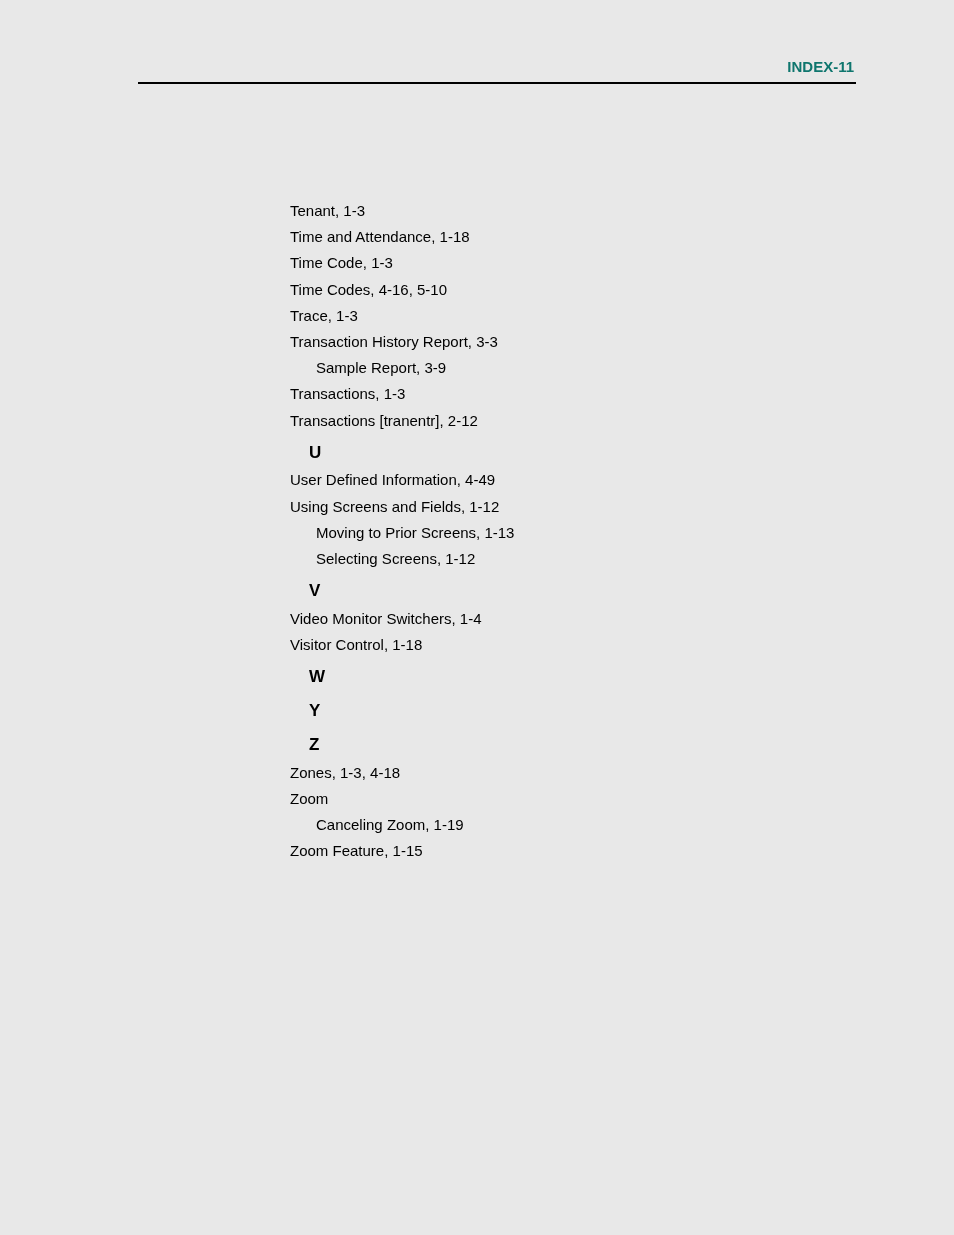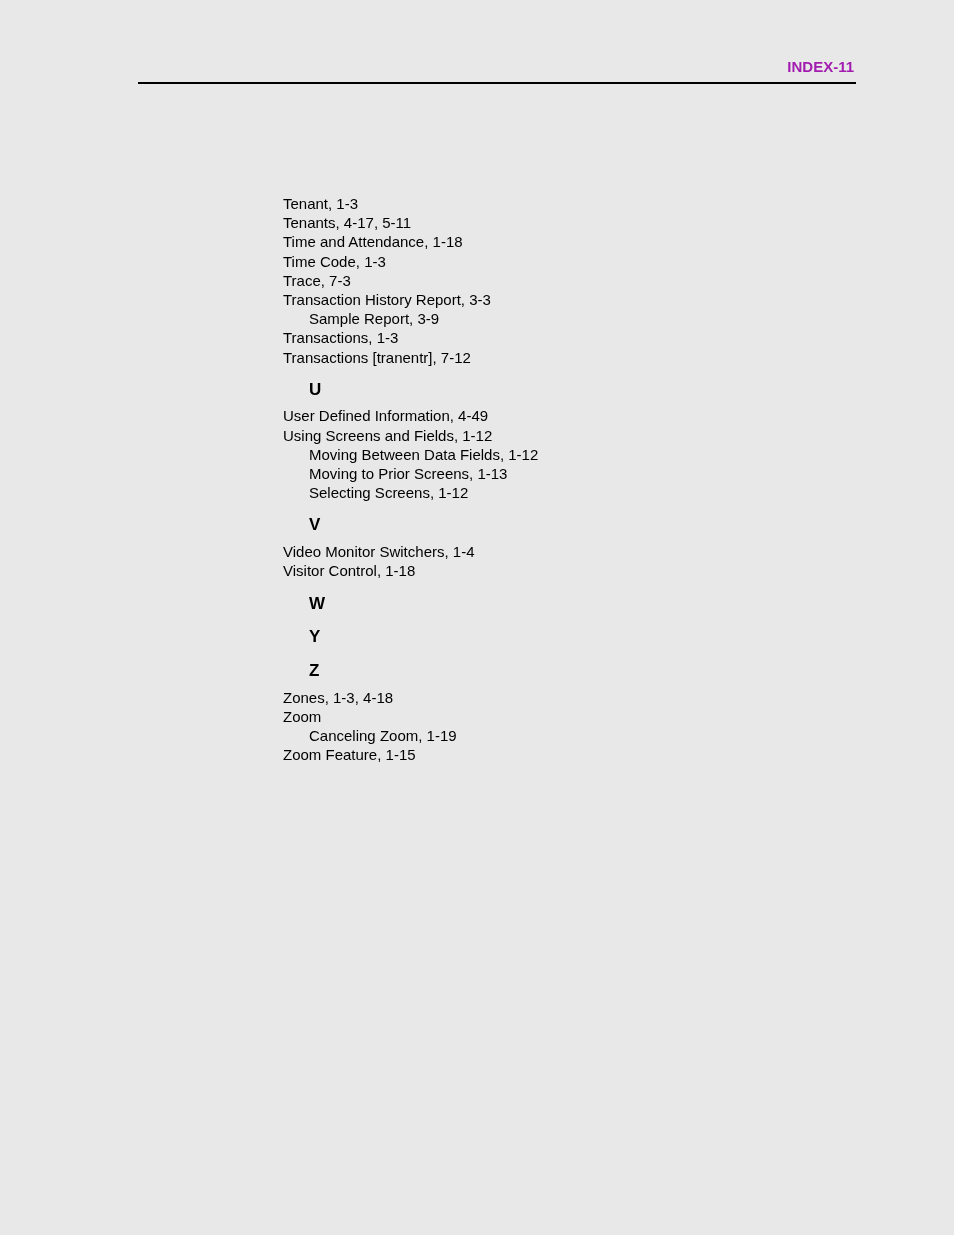--- a/index.html
+++ b/index.html
@@ -13,40 +13,40 @@
       width: 954px;
       height: 1235px;
       position: relative;
     }
     .page-header {
       position: absolute;
       top: 58px;
       right: 100px;
       font-weight: bold;
       font-size: 15px;
-      color: #a21caf;
+      color: #0f766e;
     }
     .header-rule {
       position: absolute;
       top: 82px;
       left: 138px;
       right: 98px;
       border-top: 2px solid #000;
     }
     .content {
       position: absolute;
       left: 283px;
       top: 194px;
       width: 600px;
       font-size: 15px;
       line-height: 1.28;
       color: #000;
     }
     .entry {
-      margin: 0;
+      margin: 7px;
     }
     .sub-entry {
       padding-left: 26px;
     }
     .section-letter {
       font-weight: bold;
       font-size: 17px;
       padding-left: 26px;
       margin-top: 12px;
       margin-bottom: 6px;
@@ -55,33 +55,32 @@
 </head>
 <body>
 
 <div class="page-header">
   <span>INDEX-11</span>
 </div>
 <div class="header-rule"></div>
 
 <div class="content">
   <div class="entry">Tenant,  1-3</div>
-  <div class="entry">Tenants,  4-17,  5-11</div>
   <div class="entry">Time and Attendance,  1-18</div>
   <div class="entry">Time Code,  1-3</div>
-  <div class="entry">Trace,  7-3</div>
+  <div class="entry">Time Codes,  4-16,  5-10</div>
+  <div class="entry">Trace,  1-3</div>
   <div class="entry">Transaction History Report,  3-3</div>
   <div class="entry sub-entry">Sample Report,  3-9</div>
   <div class="entry">Transactions,  1-3</div>
-  <div class="entry">Transactions [tranentr],  7-12</div>
+  <div class="entry">Transactions [tranentr],  2-12</div>
 
   <div class="section-letter">U</div>
   <div class="entry">User Defined Information,  4-49</div>
   <div class="entry">Using Screens and Fields,  1-12</div>
-  <div class="entry sub-entry">Moving Between Data Fields,  1-12</div>
   <div class="entry sub-entry">Moving to Prior Screens,  1-13</div>
   <div class="entry sub-entry">Selecting Screens,  1-12</div>
 
   <div class="section-letter">V</div>
   <div class="entry">Video Monitor Switchers,  1-4</div>
   <div class="entry">Visitor Control,  1-18</div>
 
   <div class="section-letter">W</div>
 
   <div class="section-letter">Y</div>

